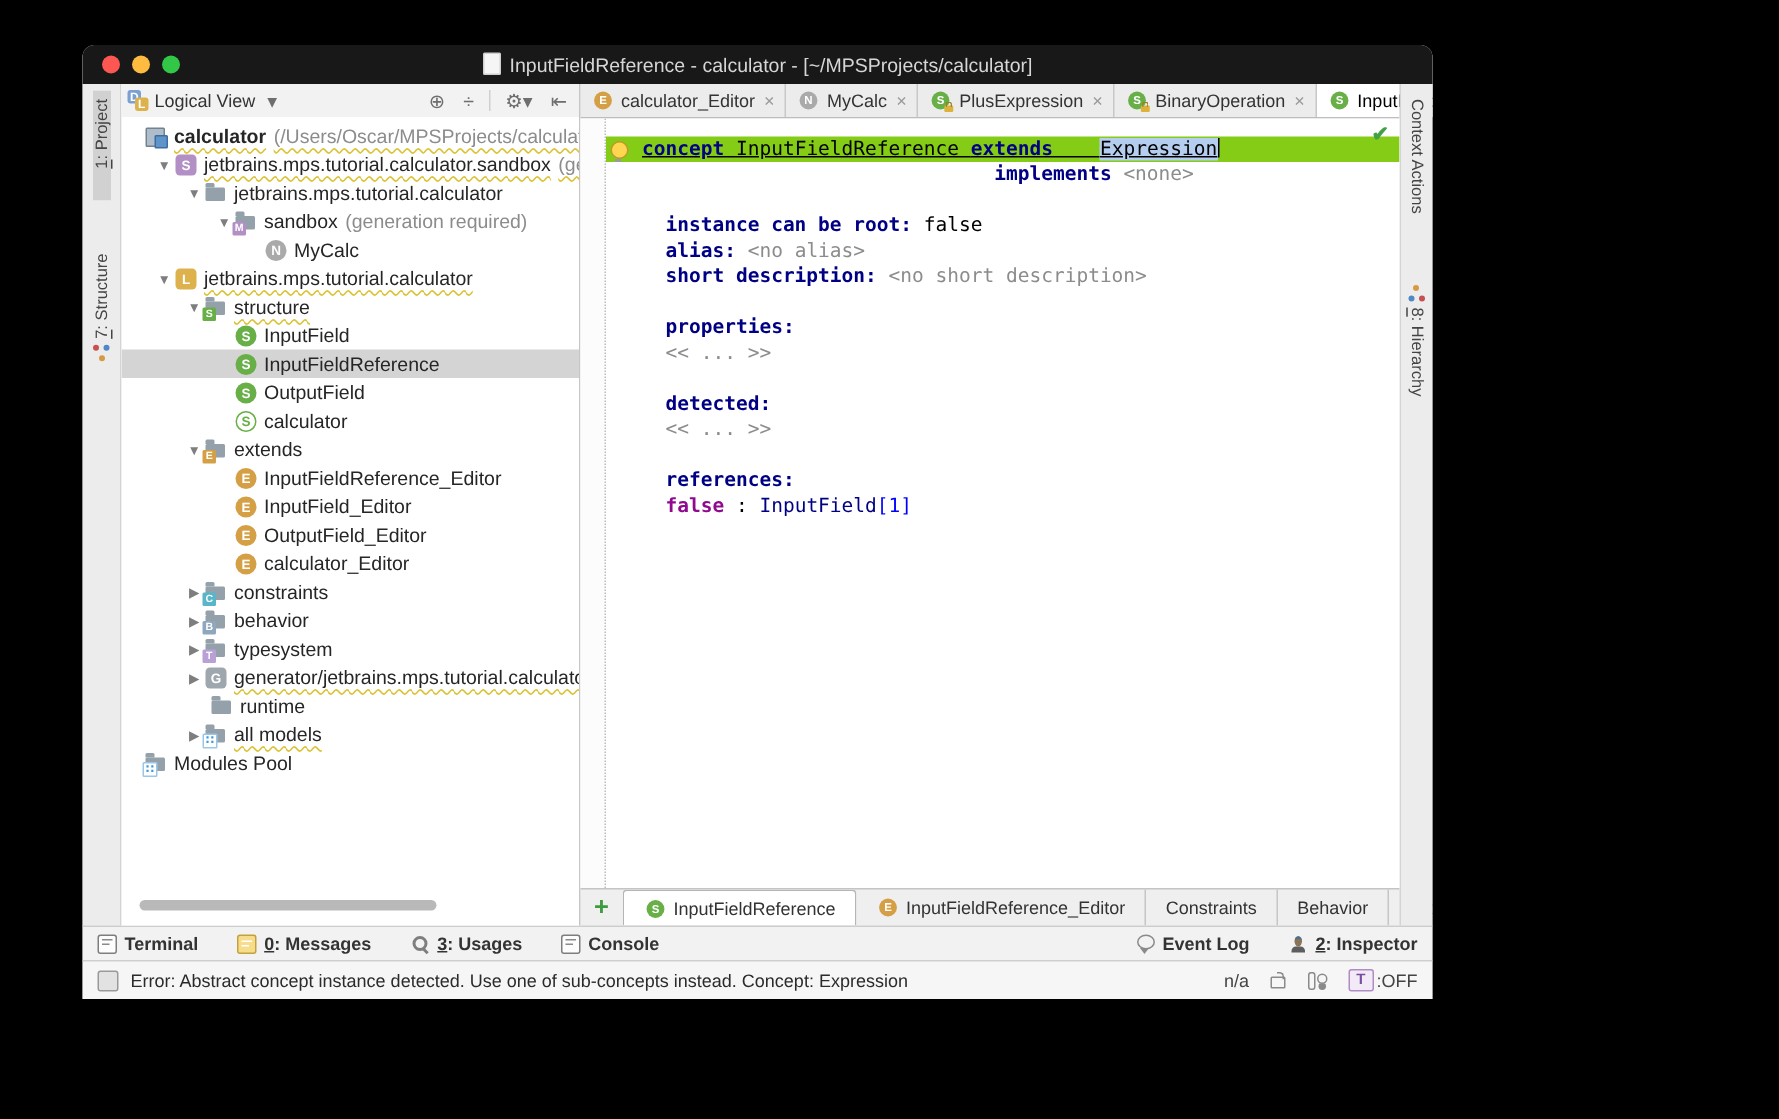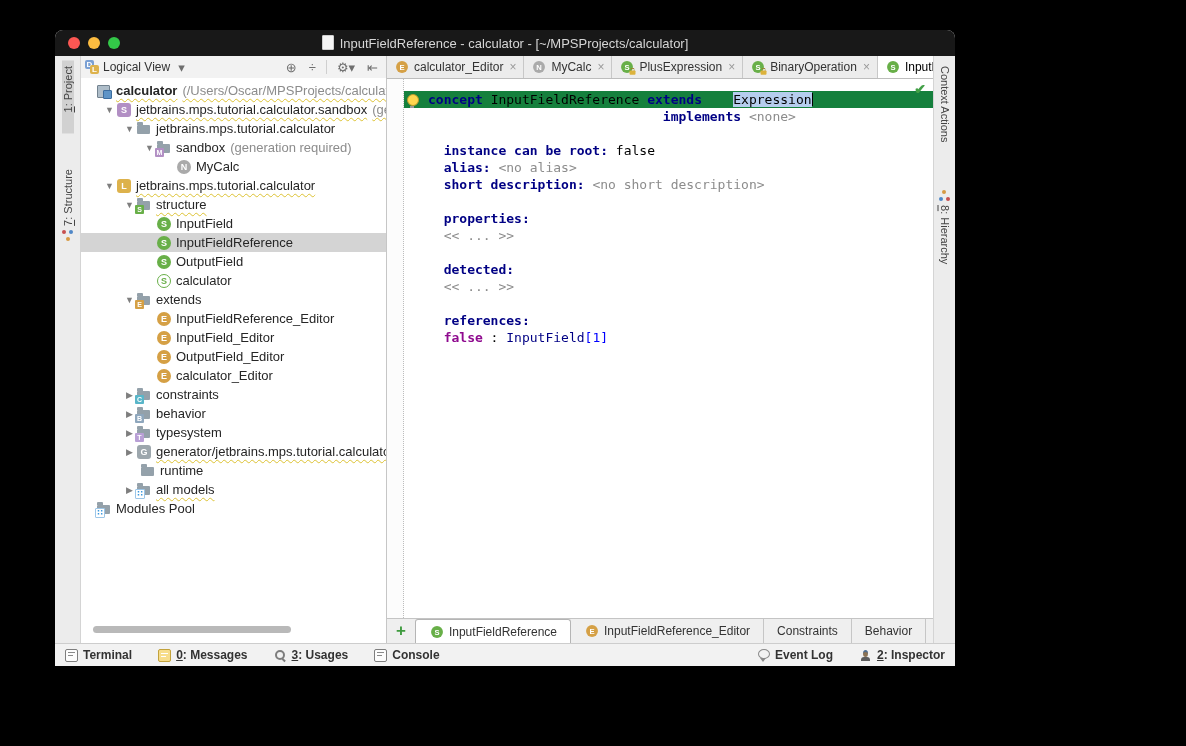--- a/index.html
+++ b/index.html
@@ -98,21 +98,21 @@
   .tab .close{color:#9a9a9a;font-size:12px;margin-left:2px;}
   .tab-sp{flex:1;}
   .tab-more{display:flex;align-items:center;color:#666;font-size:11px;padding:0 6px;gap:1px;}
   .tab-more .bars{font-size:12px;letter-spacing:-1px;}
   
   .edcontent{flex:1;position:relative;overflow:hidden;background:#fff;}
   .gutter{position:absolute;left:0;top:0;bottom:0;width:16px;border-right:1px dotted #bdbdbd;background:#fcfcfc;}
   .code{position:absolute;left:17px;top:12px;right:0;font-family:"DejaVu Sans Mono","Liberation Mono",monospace;
     font-size:13px;}
   .codeline{height:17px;line-height:17px;white-space:pre;padding-left:24px;}
-  .codeline.hl{background:#15803d;position:relative;}
+  .codeline.hl{background:#84cc16;position:relative;text-decoration:underline;}
   .bulb{position:absolute;left:3px;top:3px;width:10px;height:10px;background:#ffd64f;
     border:1px solid #bb9a29;border-radius:50%;}
   .bulb:after{content:"";position:absolute;left:2px;bottom:-3px;width:4px;height:2px;background:#9a9a9a;}
   .c-k{color:#000084;font-weight:bold;}
   .c-p{color:#000;}
   .c-g{color:#8c8c8c;}
   .c-f{color:#8f0a8f;font-weight:bold;}
   .c-t{color:#000084;}
   .c-n{color:#0000ff;}
   .c-sel{background:#b5cdee;color:#000;}
@@ -522,14 +522,28 @@
       <div class="tbtn">
         <span class="tico i-eventlog"></span>
         <span><span>Event Log</span></span>
       </div>
       <div class="tbtn">
         <span class="tico i-inspector"></span>
         <span><span class="mn">2</span><span>: Inspector</span></span>
       </div>
     </div>
 
+  <div class="statusbar">
+    <span class="st-icon"></span>
+    <span>Error: Abstract concept instance detected. Use one of sub-concepts instead. Concept: Expression</span>
+    <span class="st-sp"></span>
+    <div class="st-right">
+      <span>n/a</span>
+      <span class="i-unlock"></span>
+      <span class="i-assist"></span>
+      <span style="display:flex;align-items:center;gap:2px;">
+        <span class="tbox">T</span>
+        <span>:OFF</span>
+      </span>
+    </div>
+  </div>
 
 </div>
 
 </body></html>

